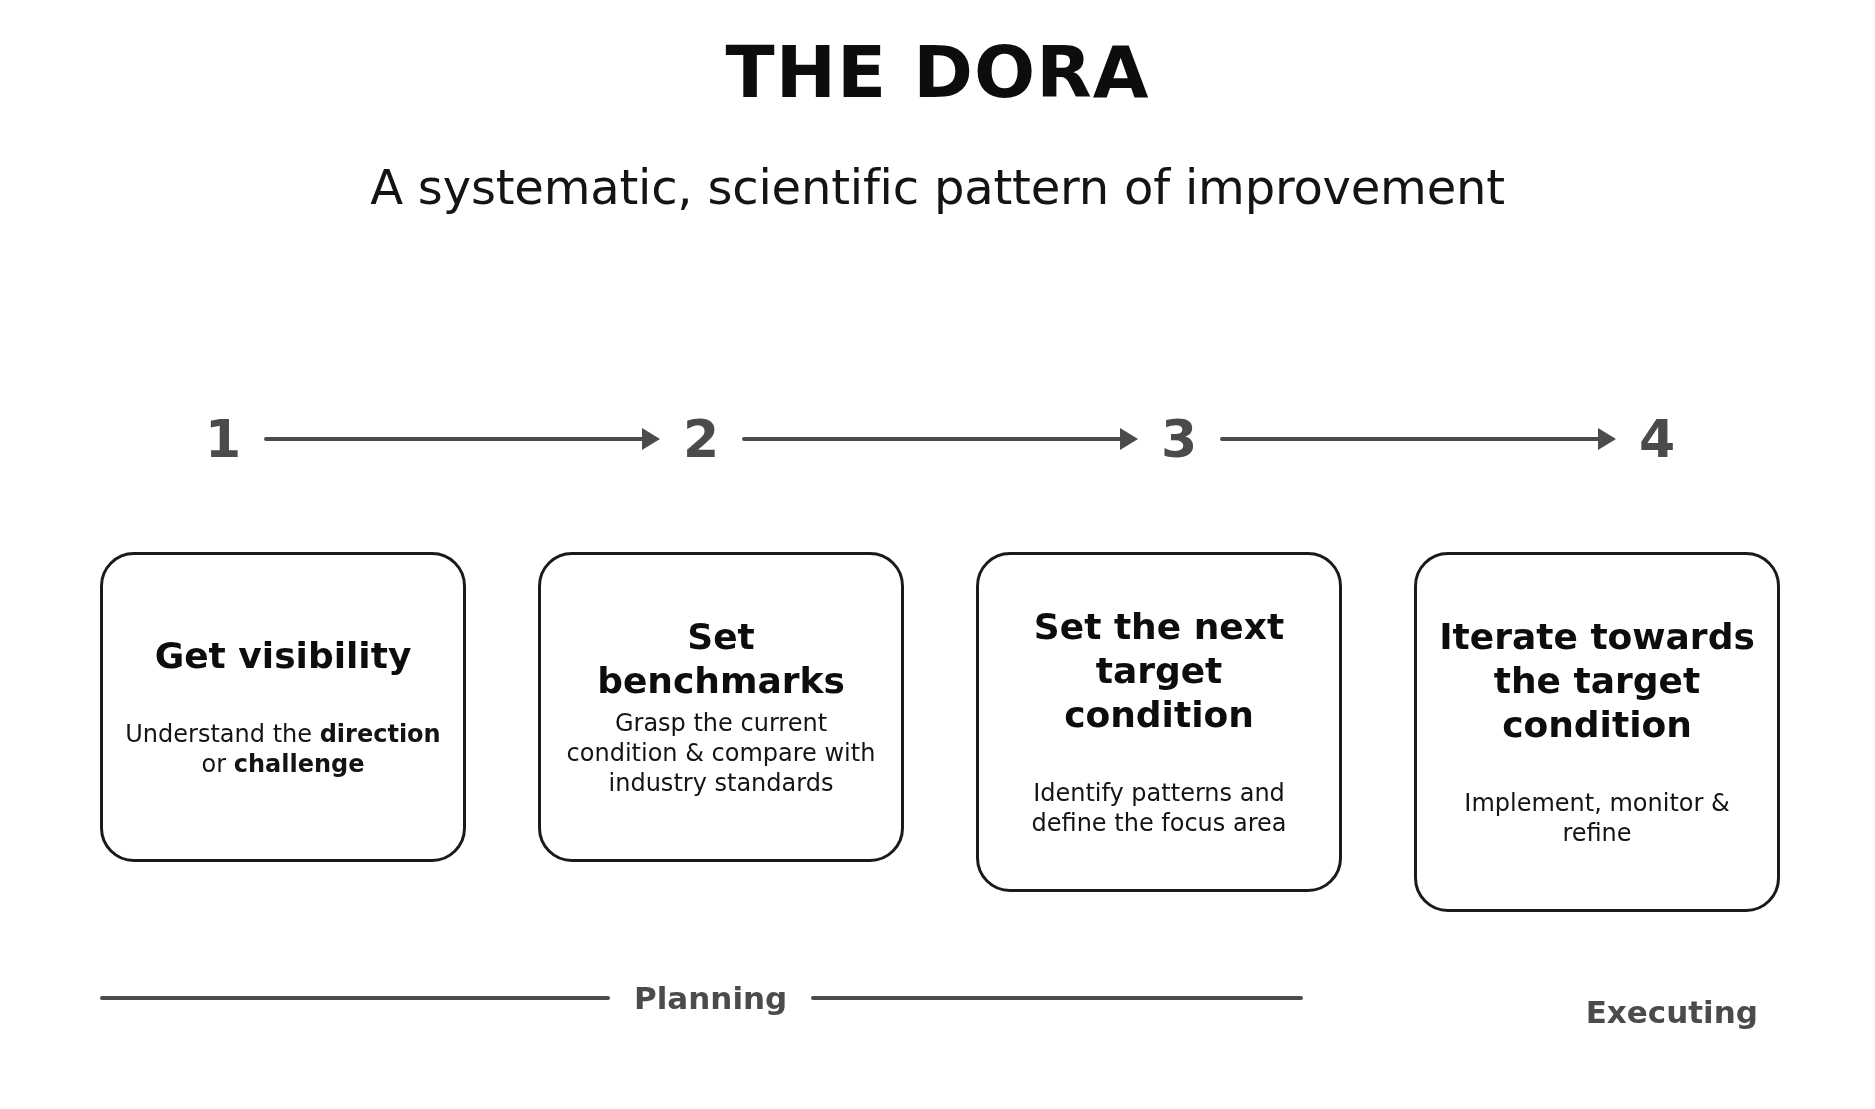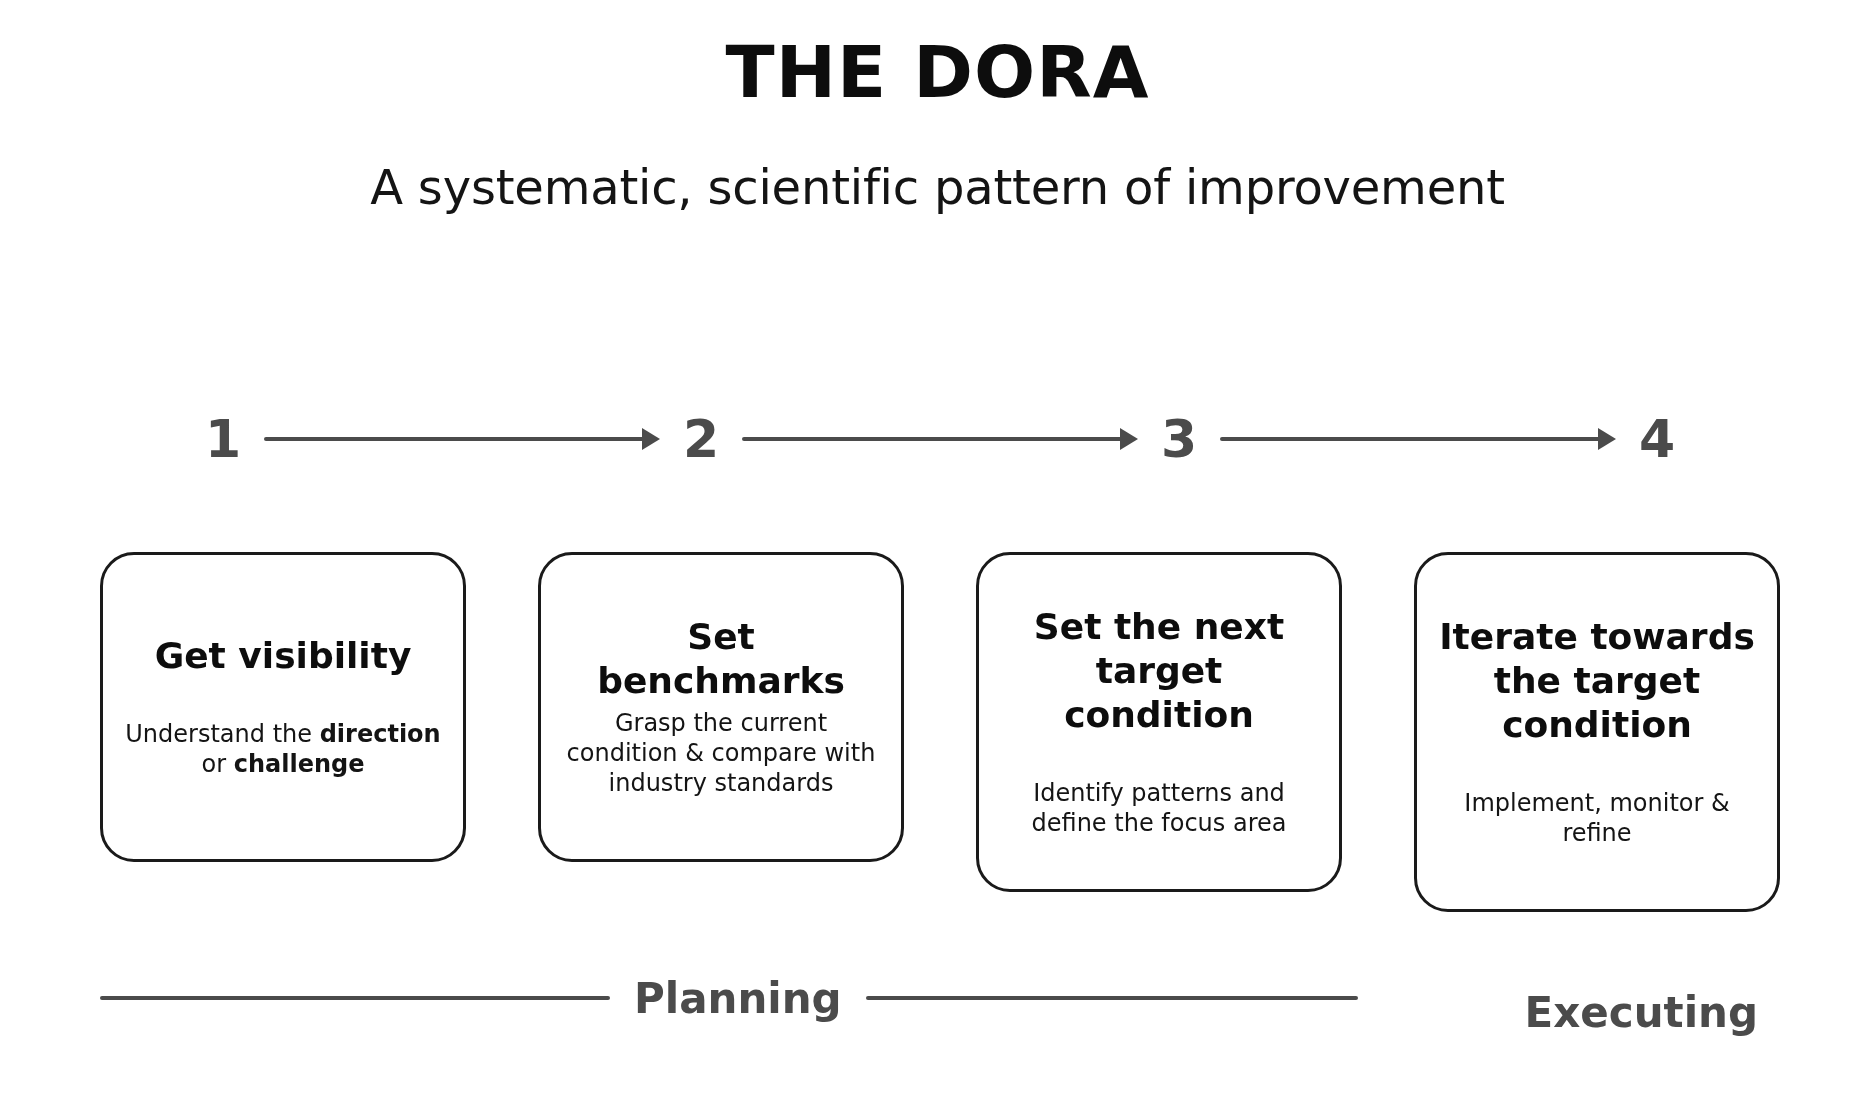--- a/index.html
+++ b/index.html
@@ -143,21 +143,21 @@
     align-items: center;
   }
   .phase-line {
     height: 4px;
     background: #4b4b4b;
     border-radius: 2px;
   }
   .line-a { width: 510px; }
   .line-b { width: 492px; }
   .phase-label {
-    font-size: 42px;
+    font-size: 31px;
     font-weight: bold;
     color: #4b4b4b;
     padding: 0 24px;
     white-space: nowrap;
   }
   .phase-exec {
     margin-left: auto;
     padding-right: 22px;
     margin-top: 28px;
   }

